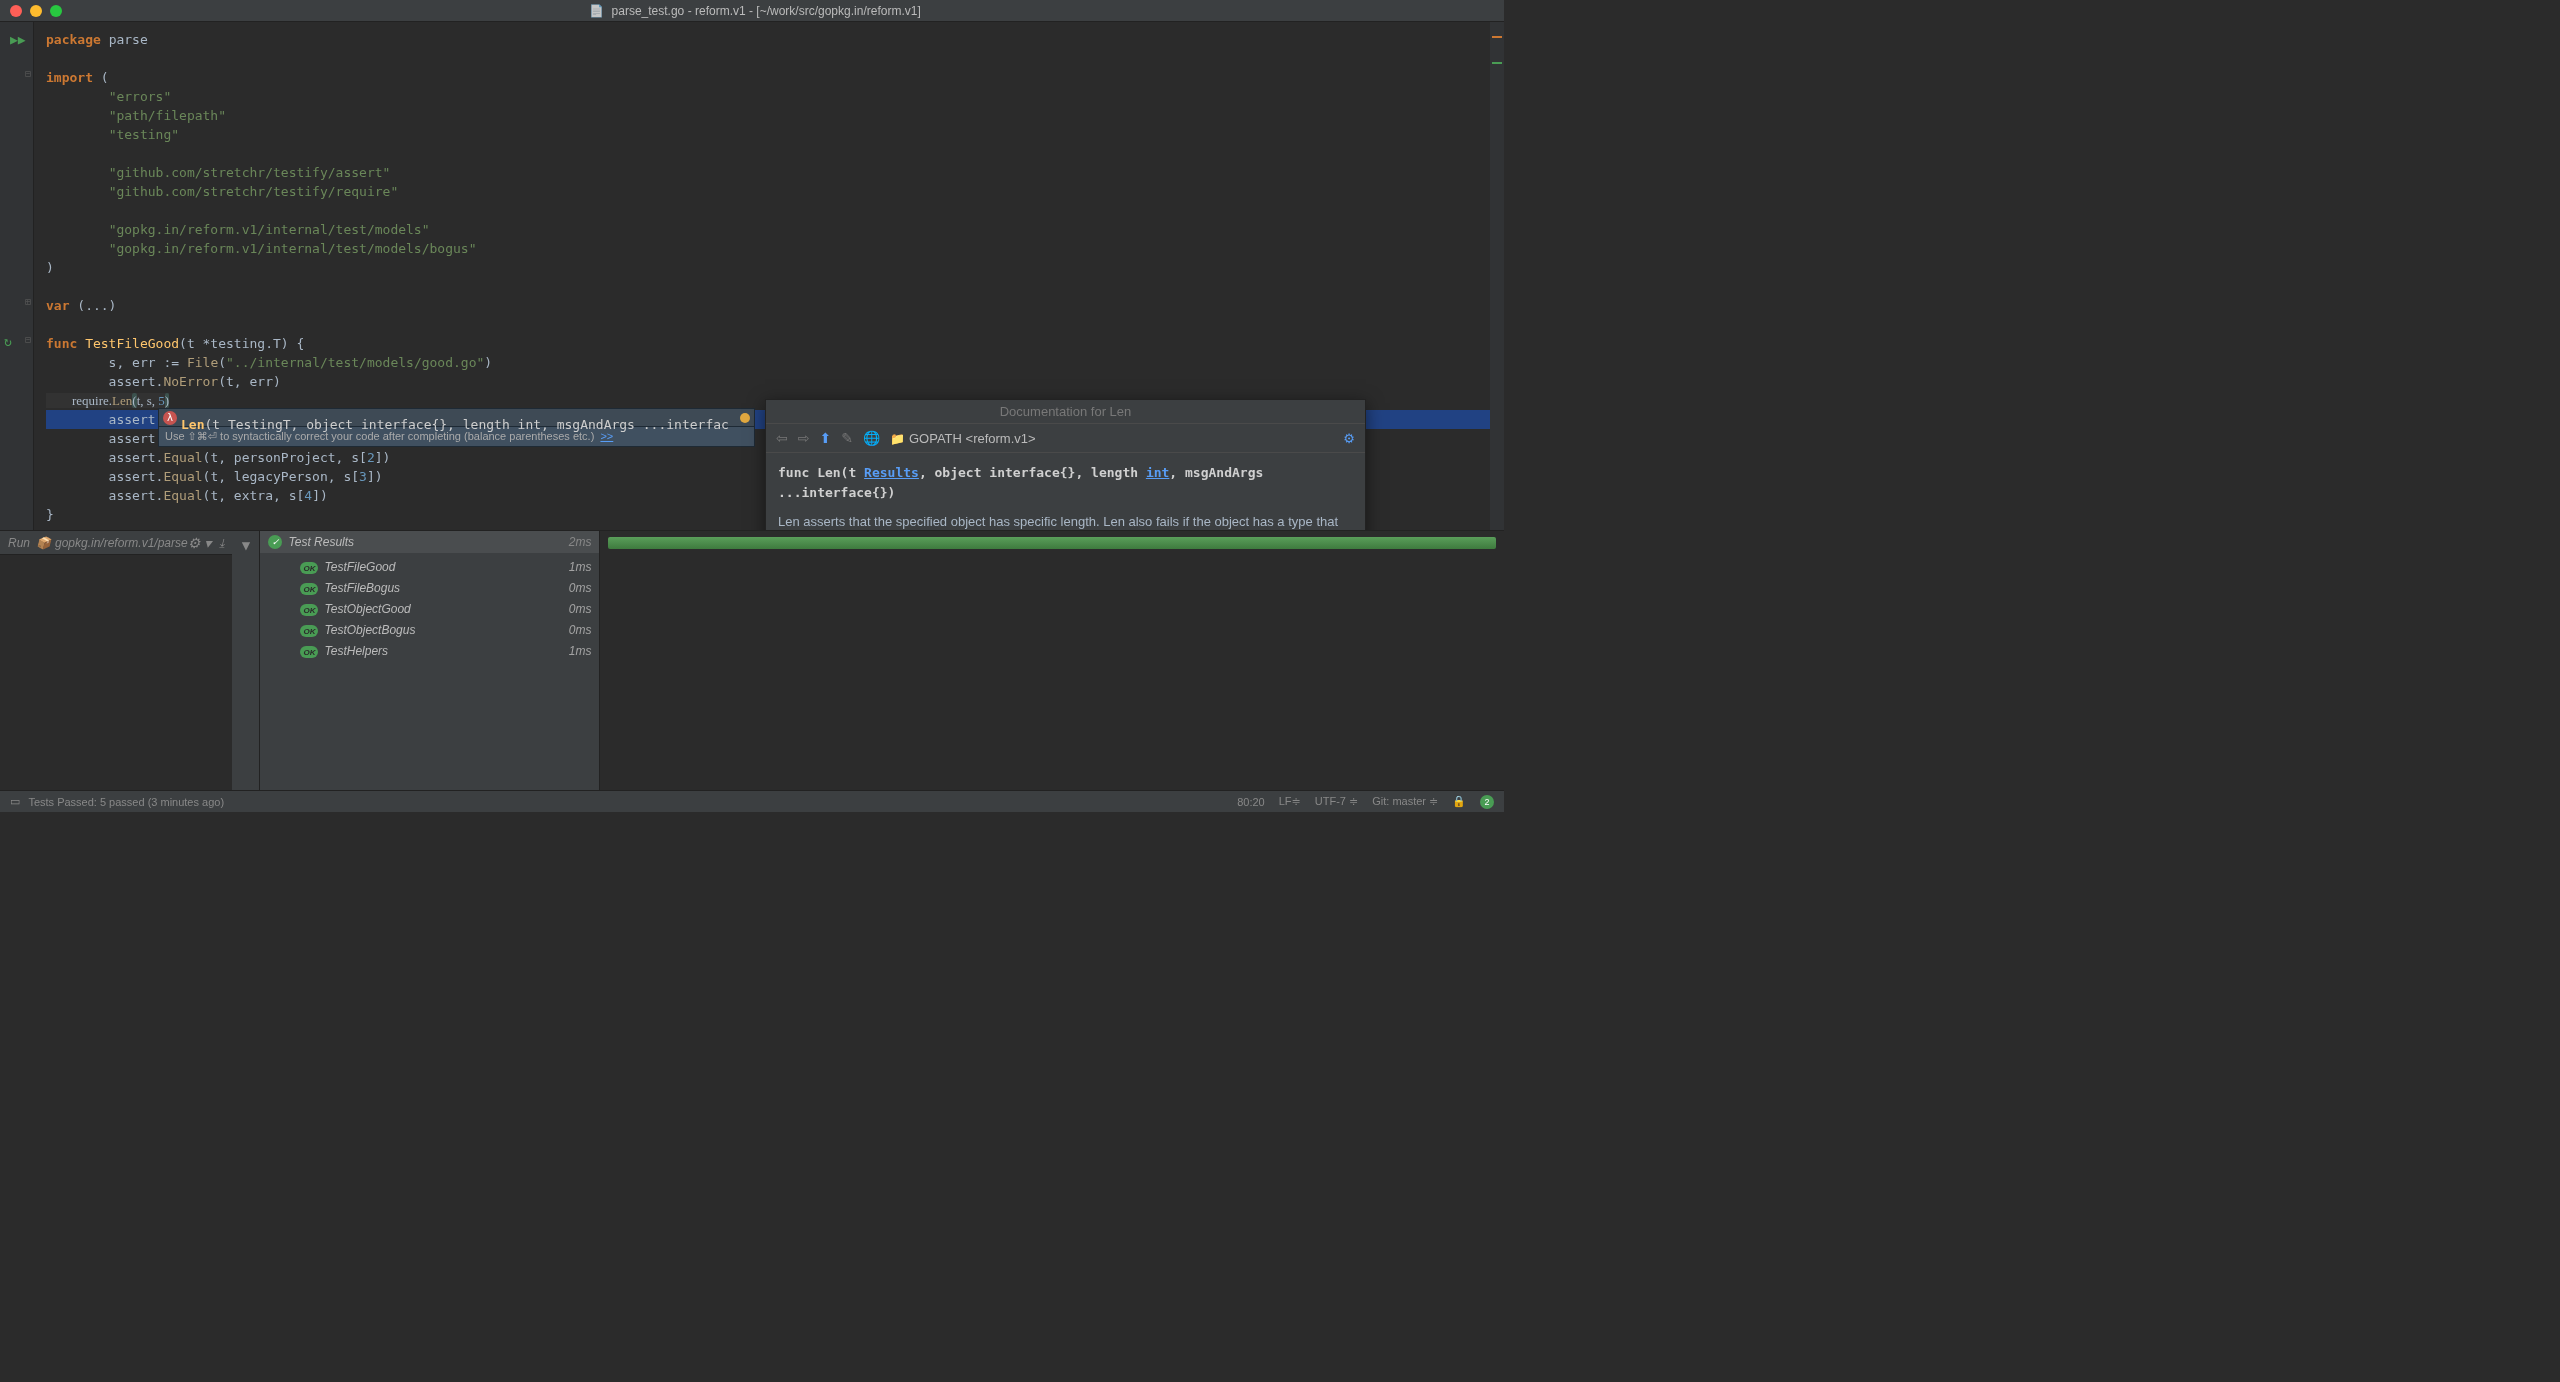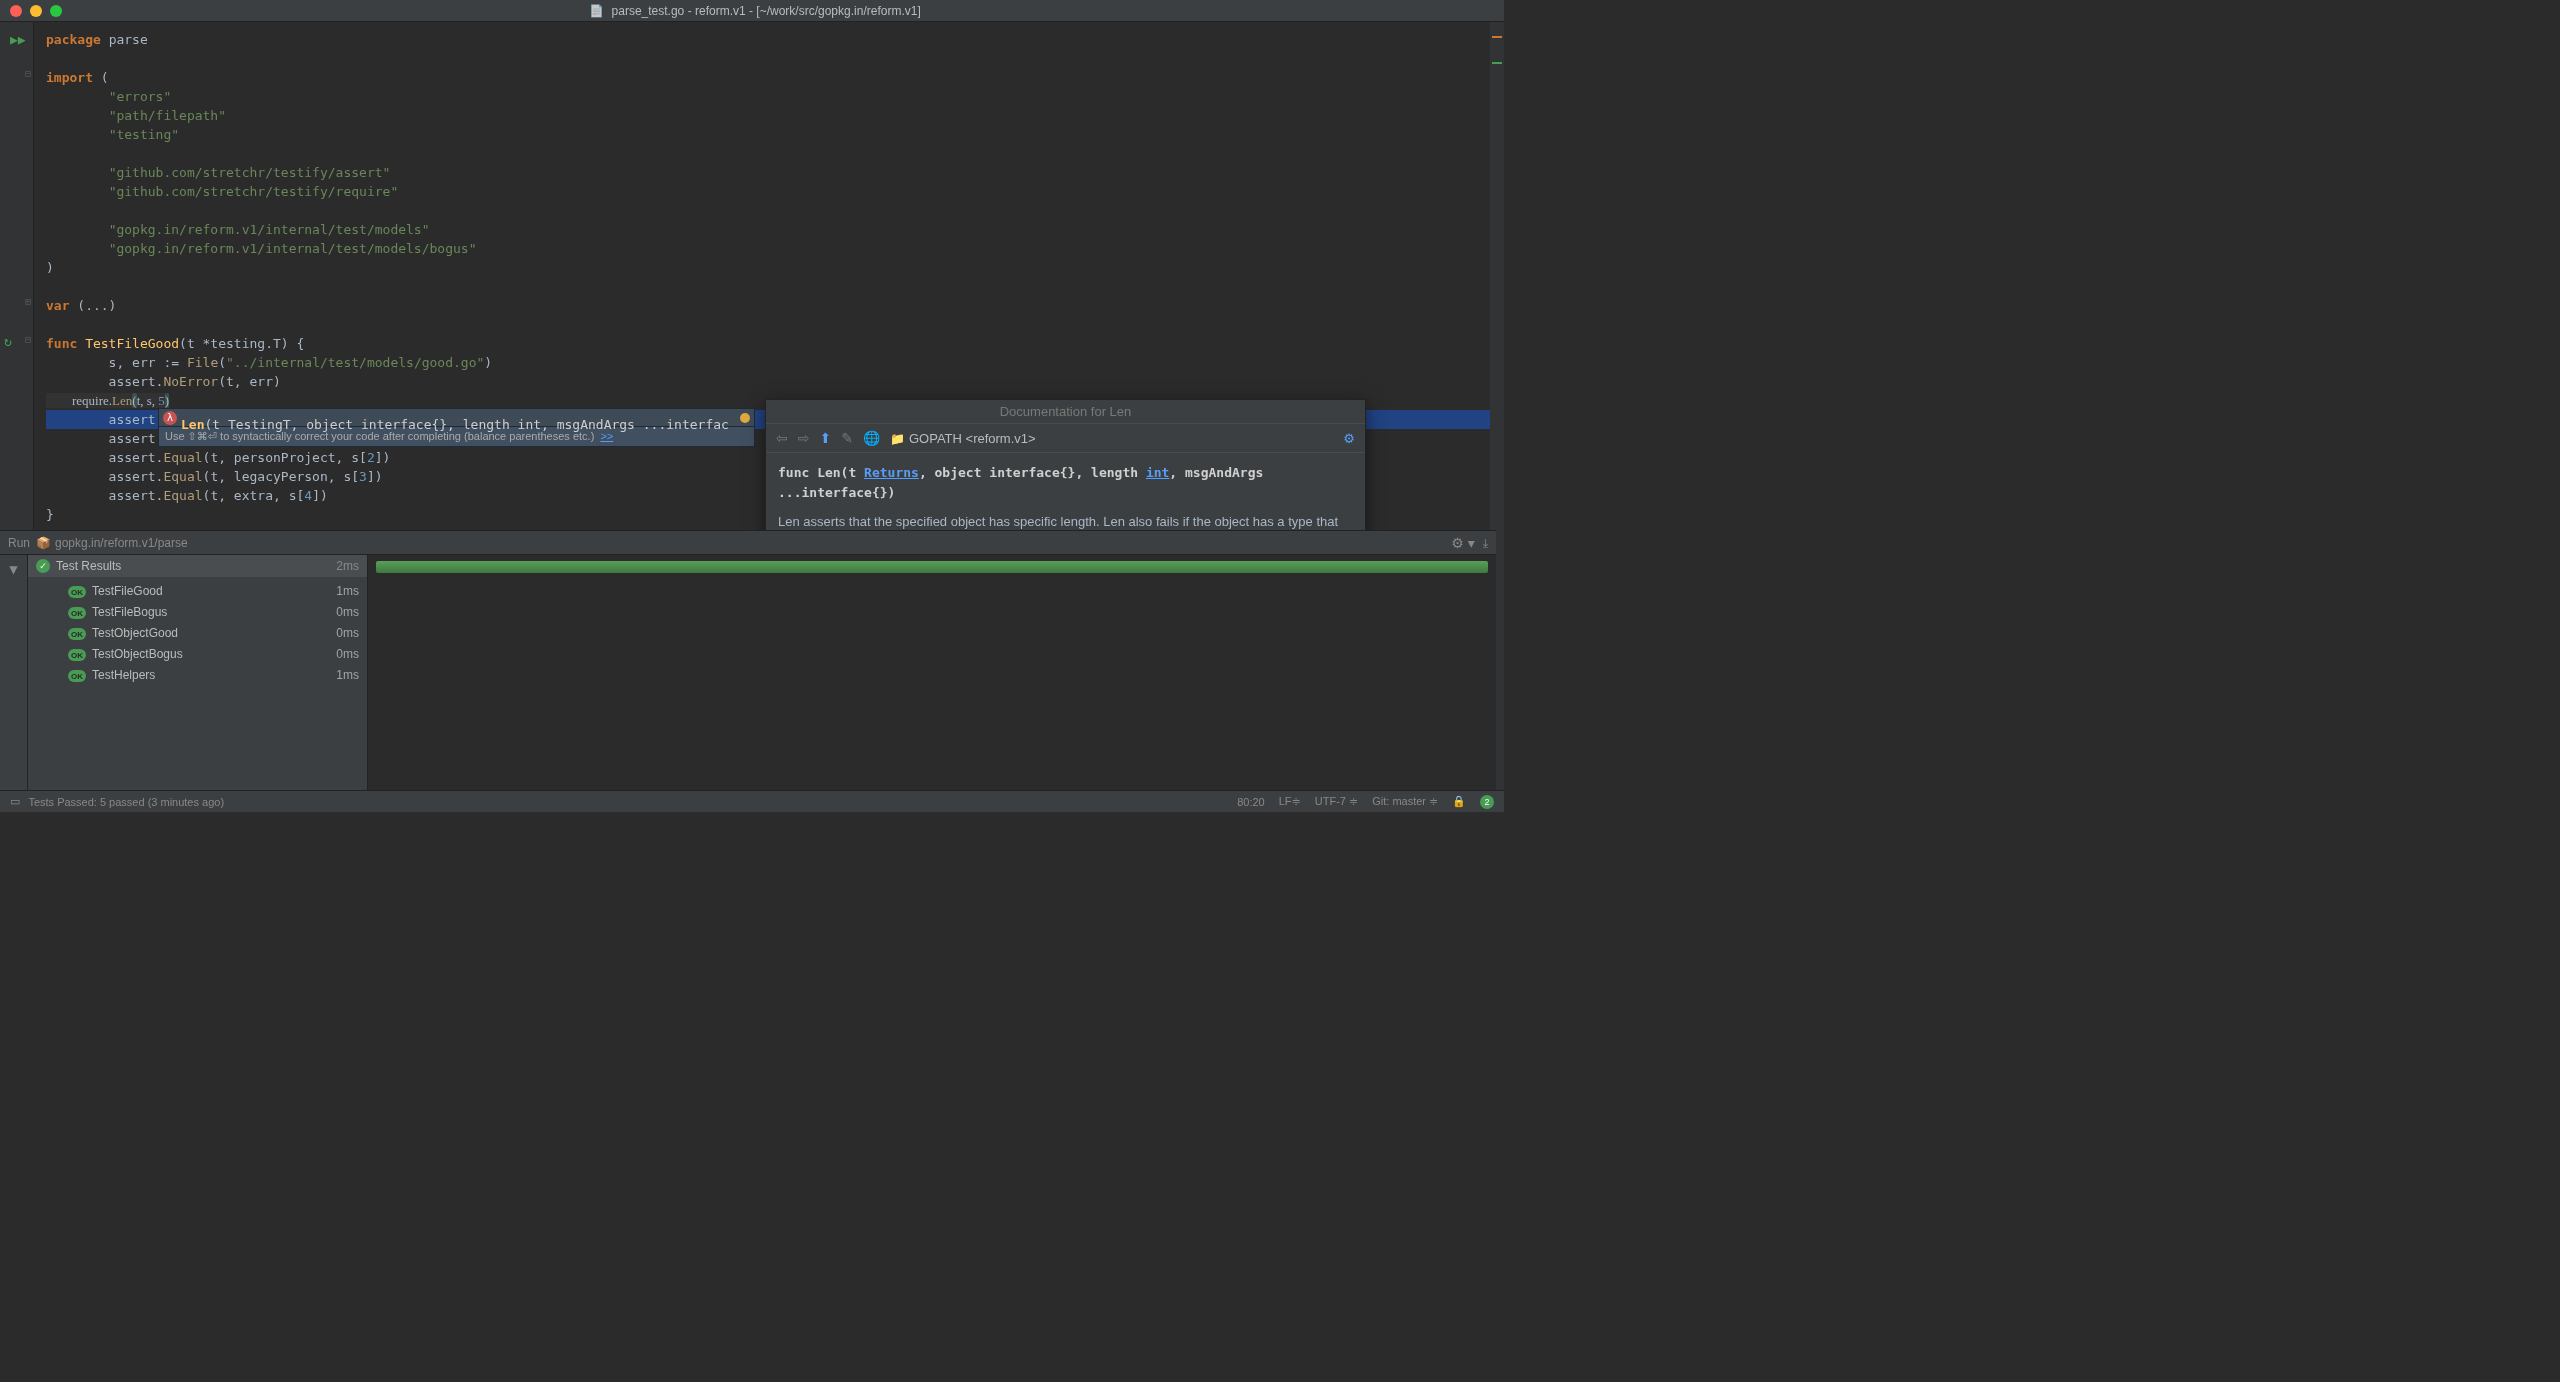--- a/index.html
+++ b/index.html
@@ -81,25 +81,25 @@
 .doc-tb .nav { color:#787878; font-size:14px; cursor:pointer; }
 .doc-tb .nav.active { color:#589df6; }
 .doc-tb .gear { margin-left:auto; color:#589df6; cursor:pointer; }
 .doc-breadcrumb { color:#bbb; font-size:13px; }
 .doc-body { padding:10px 12px; color:#a9b7c6; font-size:13px; line-height:1.5; }
 .doc-body .sig { color:#d0d0d0; font-family:"Menlo",monospace; font-weight:bold; margin-bottom:10px; }
 .doc-body .sig a { color:#589df6; text-decoration:underline; }
 .doc-body .code-ex { font-family:"Menlo",monospace; color:#a9b7c6; padding:8px 0 8px 20px; }
 
 .run-panel {
-  position:absolute; left:0; bottom:22px; right:8px;
+  position:absolute; left:0; bottom:22px; right:0;
   height:260px;
   background:#2b2b2b;
   border-top:1px solid #222;
-  display:flex; flex-direction:column;
+  display:flex; flex-direction:row;font-style:italic;
 }
 .run-header {
   height:24px; background:#3c3f41; border-bottom:1px solid #222;
   display:flex; align-items:center; padding:0 8px; font-family:sans-serif; font-size:12px; color:#888;
 }
 .run-header .run-label { margin-right:6px; }
 .run-header .gear2 { margin-left:auto; color:#888; cursor:pointer; font-size:14px; }
 .run-header .dl { margin-left:8px; color:#888; cursor:pointer; }
 .run-body { flex:1; display:flex; }
 .run-gutter { width:28px; background:#3c3f41; border-right:1px solid #222; }
@@ -225,21 +225,21 @@
     <span class="nav">🌐</span>
     <span class="doc-breadcrumb">
       <span class="folder-icon"></span>
       <span>GOPATH</span>
       <span>&lt;reform.v1&gt;</span>
     </span>
     <span class="gear">⚙</span>
   </div>
   <div class="doc-body">
     <div class="sig">
-      <span>func Len(t </span><a>Returns</a><span>, object interface{}, length </span><a>int</a><span>, msgAndArgs ...interface{})</span>
+      <span>func Len(t </span><a>Results</a><span>, object interface{}, length </span><a>int</a><span>, msgAndArgs ...interface{})</span>
     </div>
     <div>Len asserts that the specified object has specific length. Len also fails if the object has a type that len() not accept.</div>
     <div class="code-ex">assert.Len(t, mySlice, 3, "The size of slice is not 3")</div>
     <div>Returns whether the assertion was successful (true) or not (false).</div>
   </div>
 </div>
 
 <div class="run-panel">
   <div class="run-header">
     <span class="run-label">Run</span>

